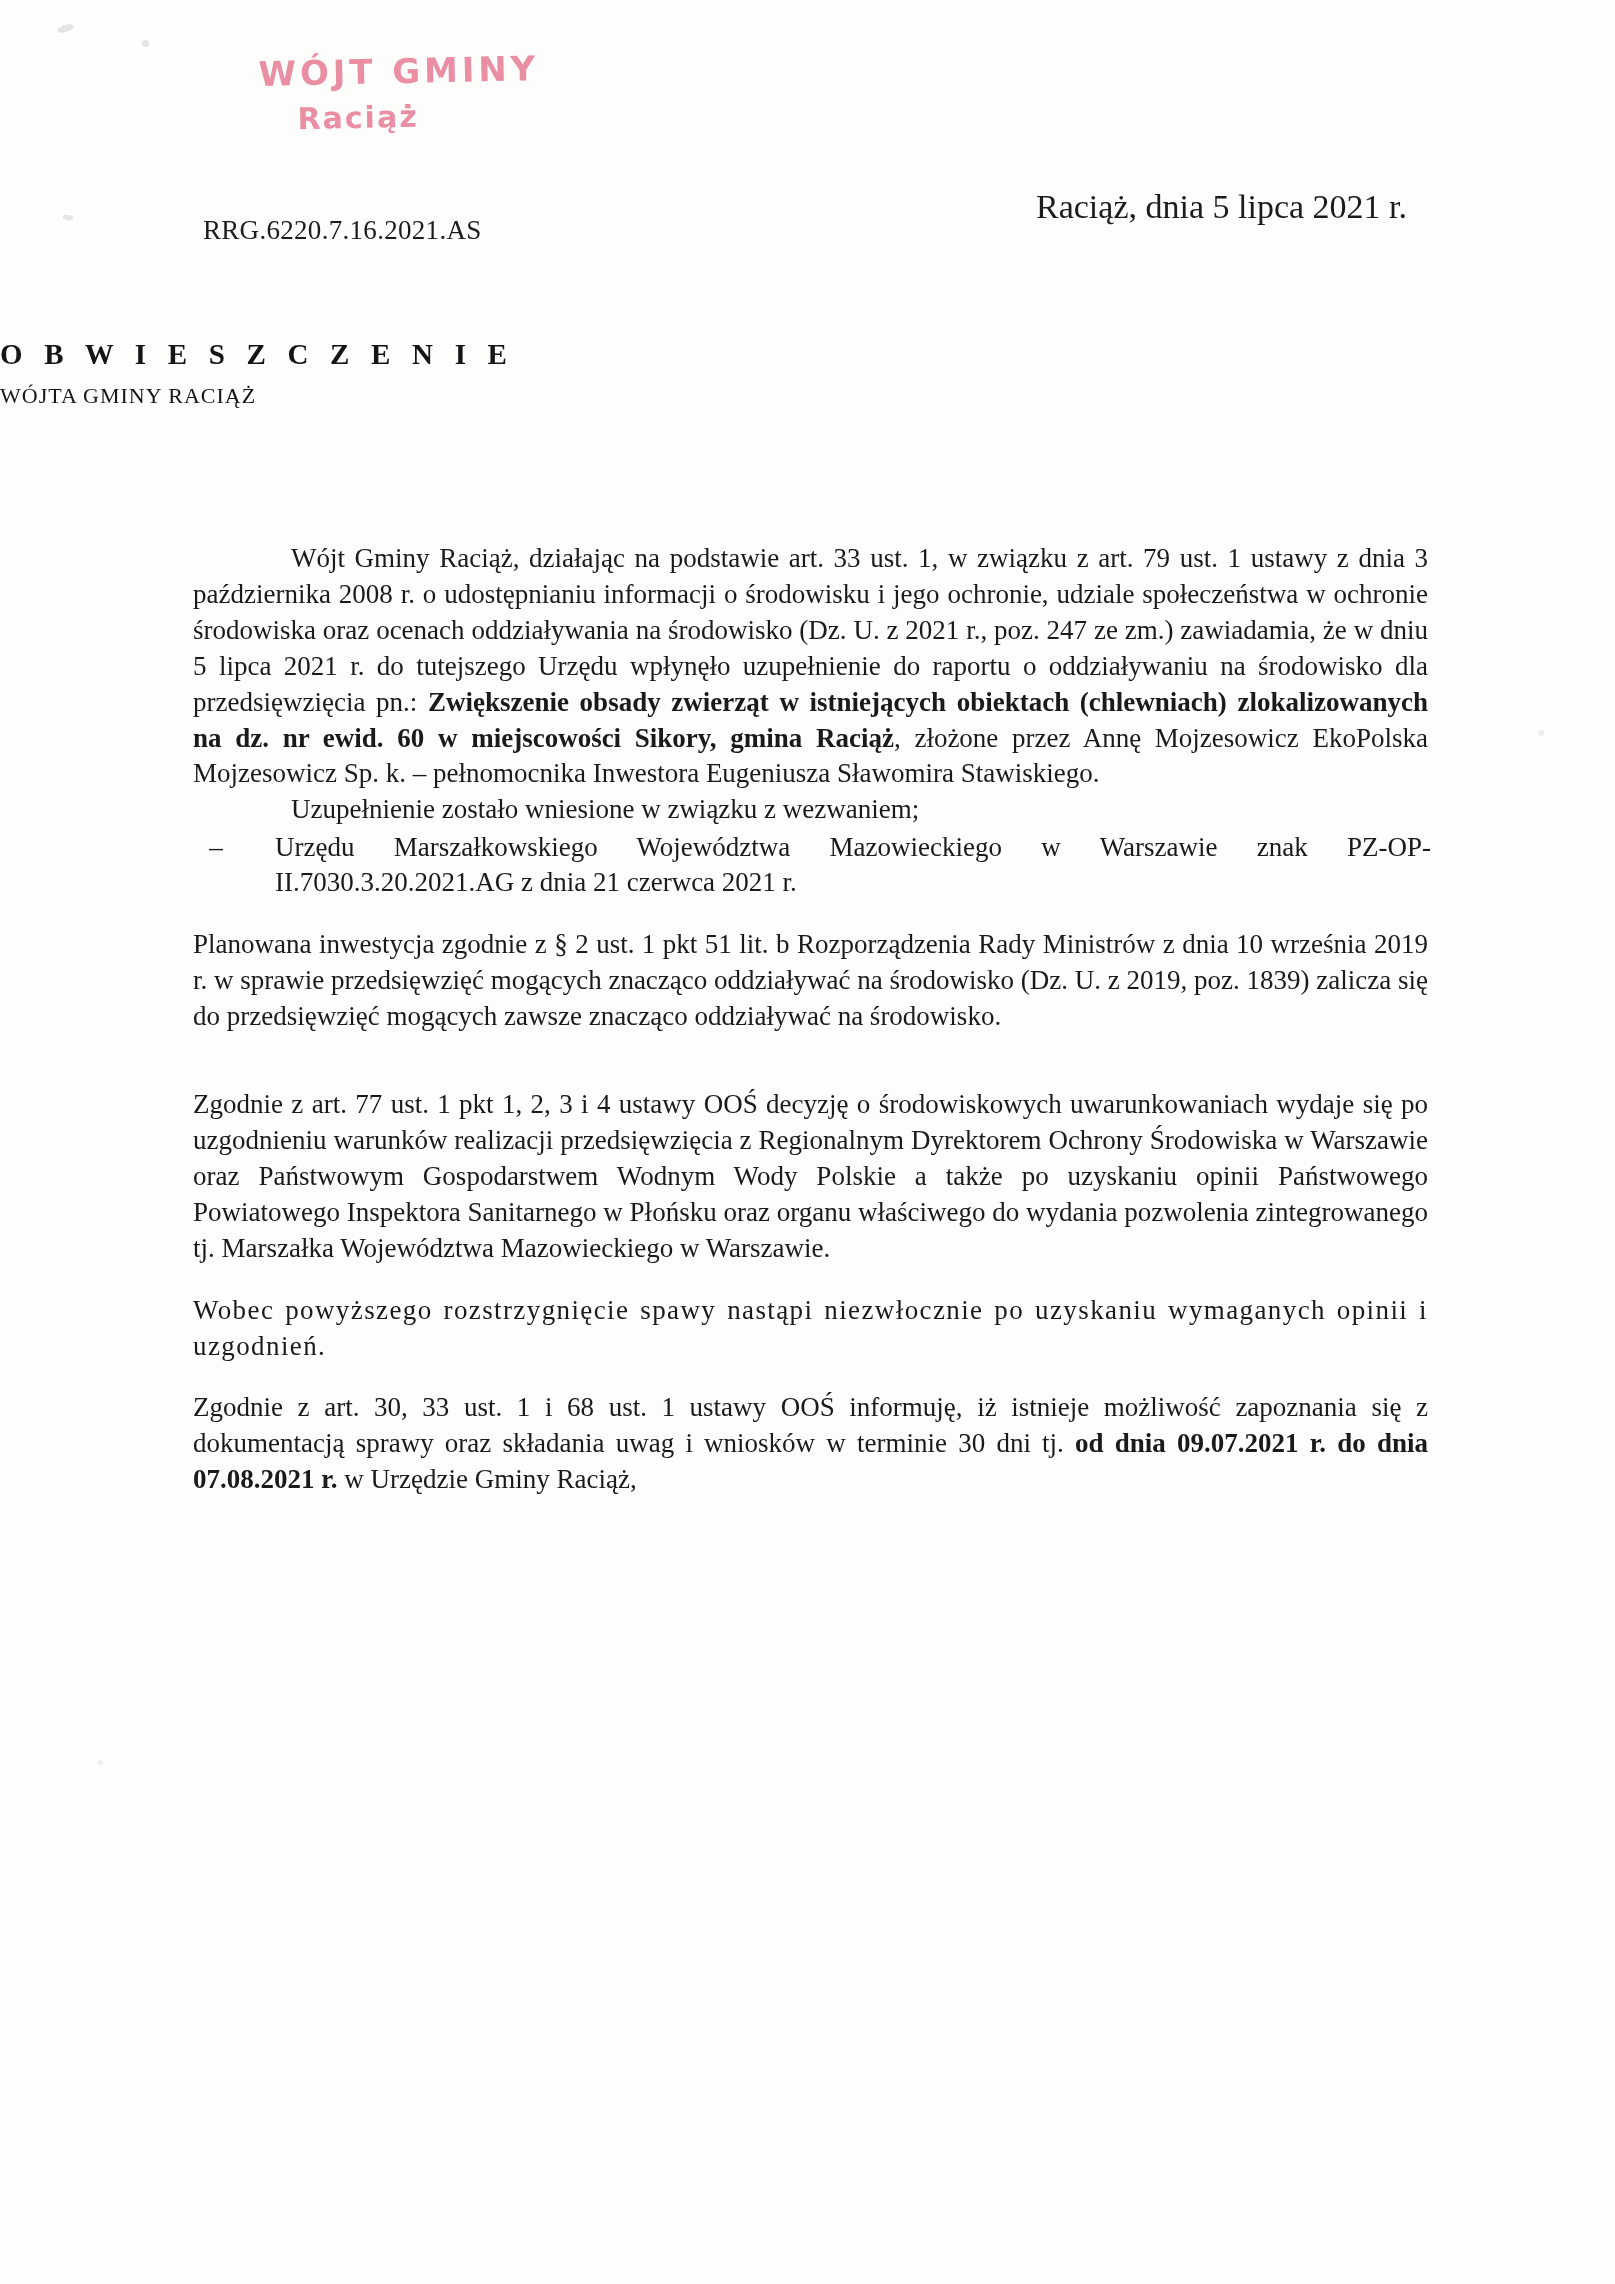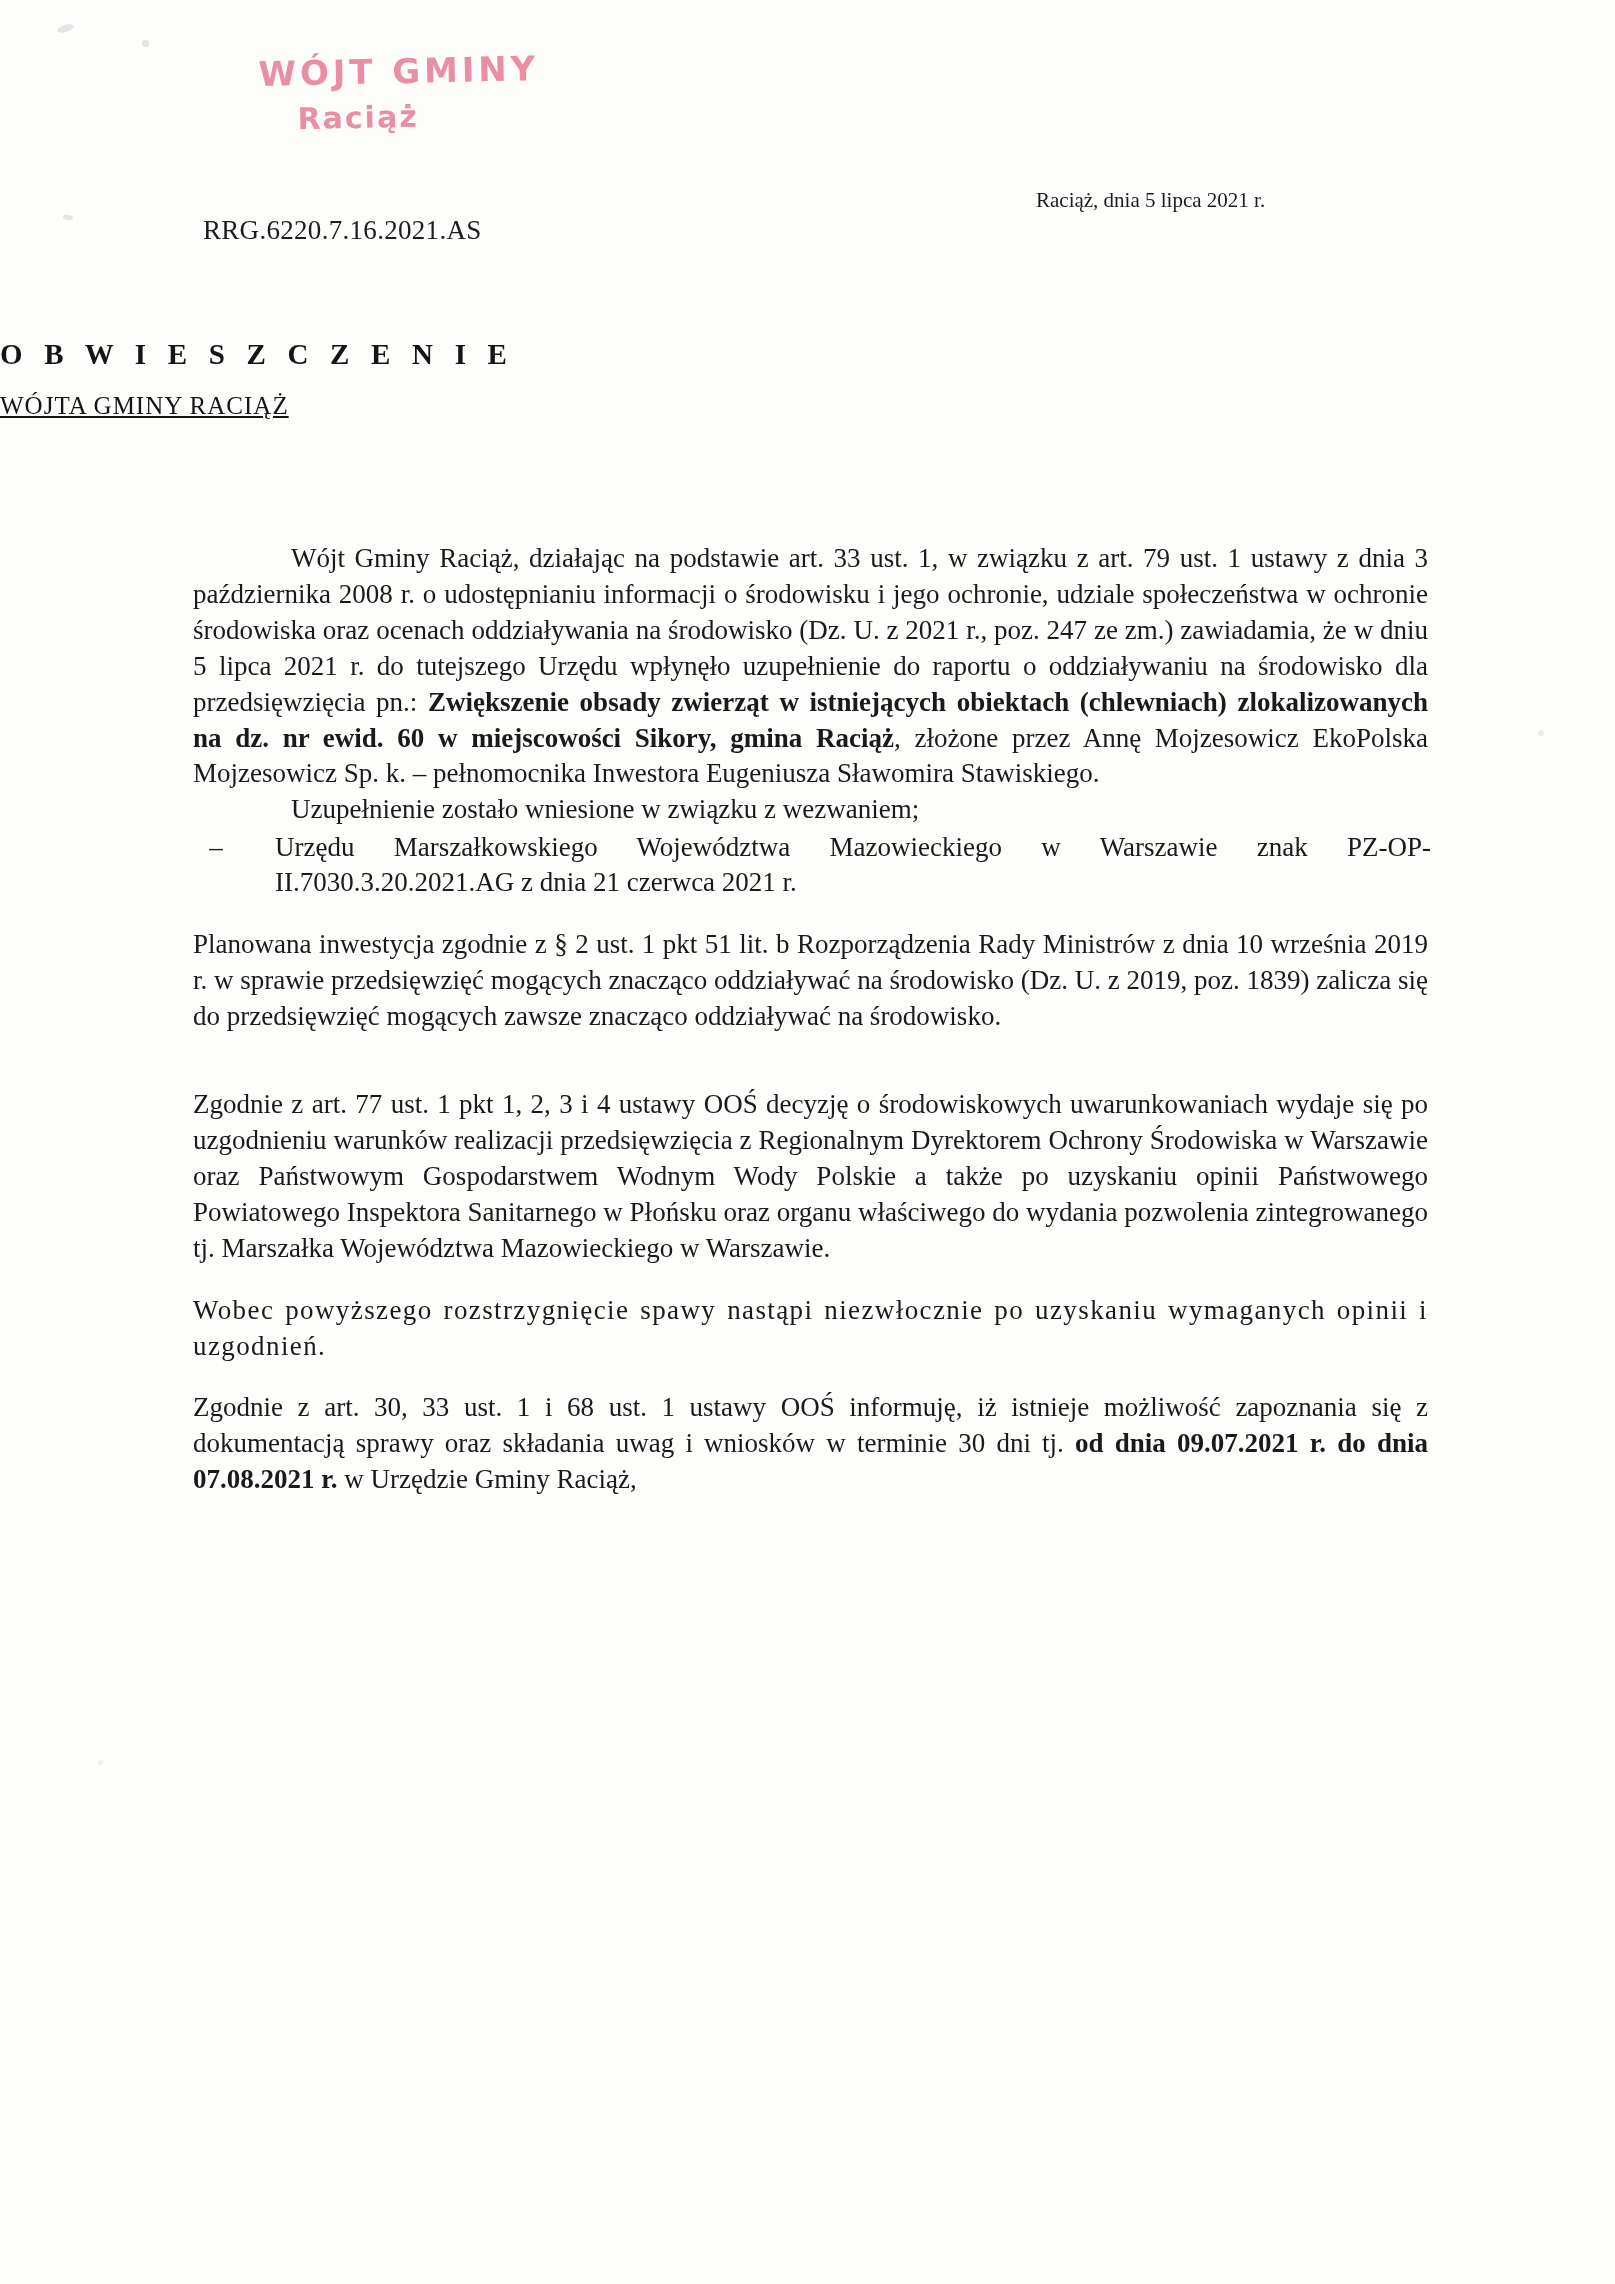--- a/index.html
+++ b/index.html
@@ -68,42 +68,41 @@
     left: 203px;
     top: 215px;
     font-size: 27px;
     color: #1c1c1c;
     letter-spacing: 0.3px;
   }
   .placedate {
     position: absolute;
     left: 1036px;
     top: 188px;
-    font-size: 21px;
+    font-size: 34px;
     color: #1c1c1c;
   }
 
   .title-block {
     position: absolute;
     left: 0;
     top: 338px;
     width: 1616px;
   }
   .title-main {
     font-size: 29px;
     font-weight: 700;
     letter-spacing: 7.2px;
     color: #151515;
   }
   .title-sub {
-    font-size: 25px;
-    margin-top: 21px;
+    font-size: 22px;
+    margin-top: 12px;
     letter-spacing: 1px;
     color: #151515;
-    text-decoration: underline;
   }
 
   .body {
     position: absolute;
     left: 193px;
     top: 541px;
     width: 1238px;
     font-size: 27px;
     line-height: 1.33;
     color: #1a1a1a;

